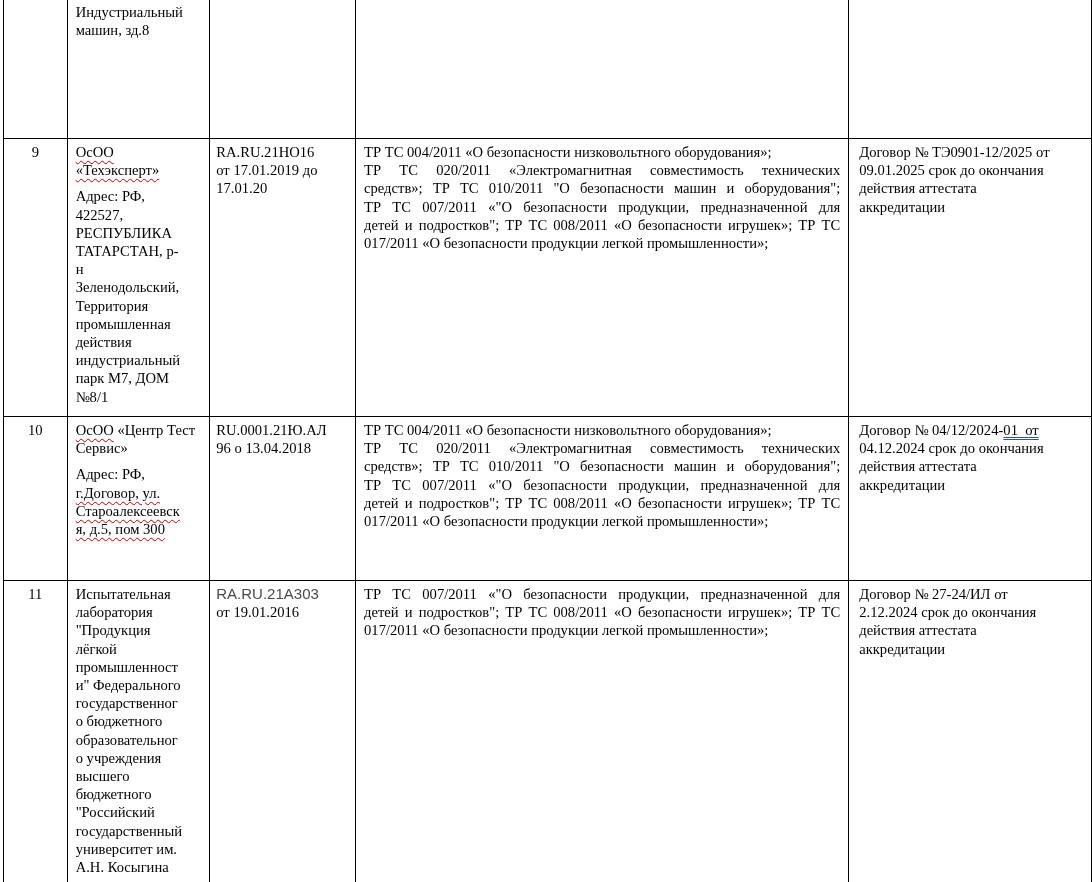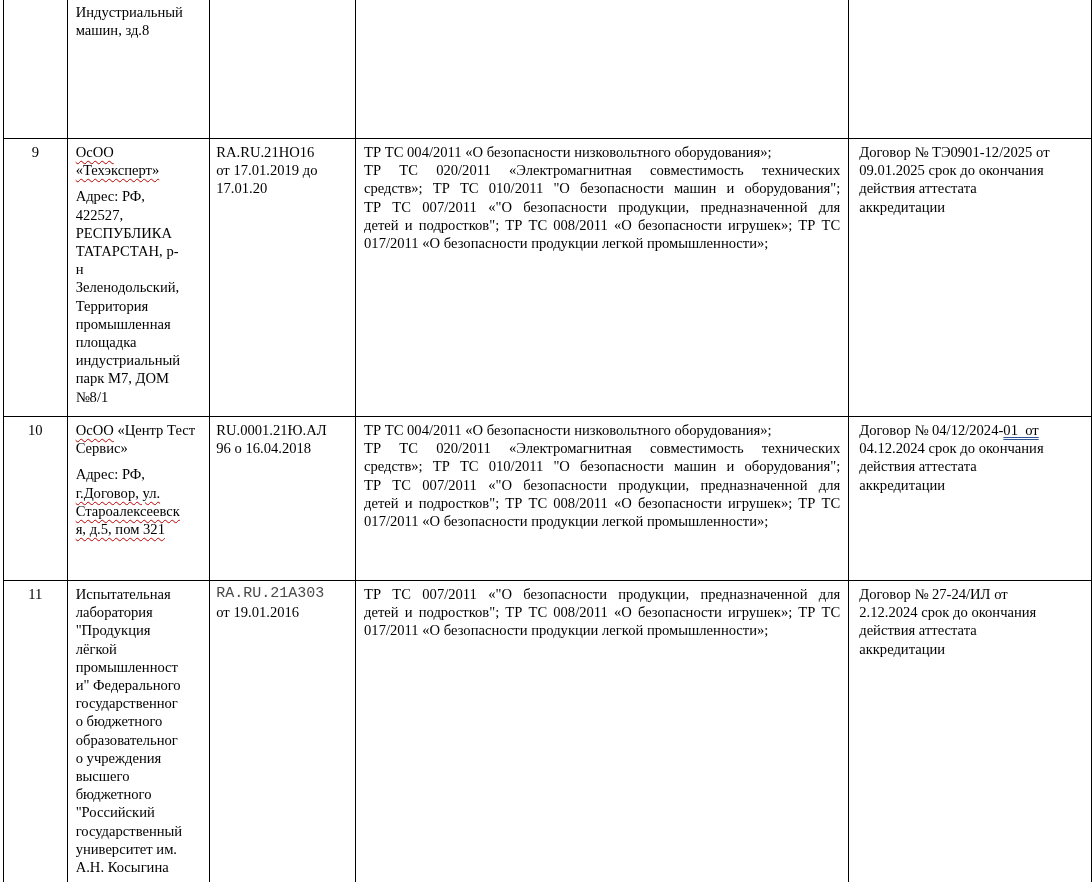--- a/index.html
+++ b/index.html
@@ -12,21 +12,21 @@
   .c3 { width:137px; }
   .c4 { width:508px; }
   .c5 { width:234px; }
   .pad { padding:4px 0 0 8px !important; }
   .pad1 { padding:4px 0 0 0 !important; }
   .pad3 { padding:4px 4px 0 6px !important;margin-top:16px; }
   .pad4 { padding:4px 8px 0 8px !important; text-align:justify; }
   .pad5 { padding:4px 10px 0 10px !important; }
   .gap { display:block; height:8px; }
   .sq { text-decoration: underline wavy #c00000; text-decoration-thickness:1px; text-underline-offset:3px; }
-  .sans { font-family:Liberation Mono, monospace; color:#4a4a4a; font-size:15px; }
+  .sans { font-family:Liberation Sans, sans-serif; color:#4a4a4a; font-size:15px; }
   .dbl { text-decoration: underline double #2f5597; text-underline-offset:2px; }
   .line { display:block; }
 </style>
 </head>
 <body>
 
 <table class="reg">
   <colgroup>
     <col class="c1">
       <col class="c2">
@@ -54,21 +54,21 @@
       <span class="line sq">«Техэксперт»</span>
       <span class="gap"></span>
       <span class="line">Адрес: РФ,</span>
       <span class="line">422527,</span>
       <span class="line">РЕСПУБЛИКА</span>
       <span class="line">ТАТАРСТАН, р-</span>
       <span class="line">н</span>
       <span class="line">Зеленодольский,</span>
       <span class="line">Территория</span>
       <span class="line">промышленная</span>
-      <span class="line">площадка</span>
+      <span class="line">действия</span>
       <span class="line">индустриальный</span>
       <span class="line">парк М7, ДОМ</span>
       <span class="line">№8/1</span>
     </td>
     <td class="c3 pad3">
       <span class="line">RA.RU.21НО16</span>
       <span class="line">от 17.01.2019 до</span>
       <span class="line">17.01.20</span>
     </td>
     <td class="c4 pad4">
@@ -90,25 +90,25 @@
   </tr>
 
   <tr style="height:164px;">
     <td class="c1 pad1">10</td>
     <td class="c2 pad">
       <span class="line"><span class="sq">ОсОО</span><span> «Центр Тест Сервис»</span></span>
       <span class="gap"></span>
       <span class="line">Адрес: РФ,</span>
       <span class="line sq">г.Договор, ул.</span>
       <span class="line sq">Староалексеевск</span>
-      <span class="line sq">я, д.5, пом 321</span>
+      <span class="line sq">я, д.5, пом 300</span>
     </td>
     <td class="c3 pad3">
       <span class="line">RU.0001.21Ю.АЛ</span>
-      <span class="line">96 о 16.04.2018</span>
+      <span class="line">96 о 13.04.2018</span>
     </td>
     <td class="c4 pad4">
       <div>
         <span class="line" style="text-align-last:left">ТР ТС 004/2011 «О безопасности низковольтного оборудования»;</span>
         <span class="line" style="text-align-last:justify">ТР ТС 020/2011 «Электромагнитная совместимость технических</span>
         <span class="line" style="text-align-last:justify">средств»; ТР ТС 010/2011 "О безопасности машин и оборудования";</span>
         <span class="line" style="text-align-last:justify">ТР ТС 007/2011 «"О безопасности продукции, предназначенной для</span>
         <span class="line" style="text-align-last:justify">детей и подростков"; ТР ТС 008/2011 «О безопасности игрушек»; ТР ТС</span>
         <span class="line" style="text-align-last:left">017/2011 «О безопасности продукции легкой промышленности»;</span>
       </div>

